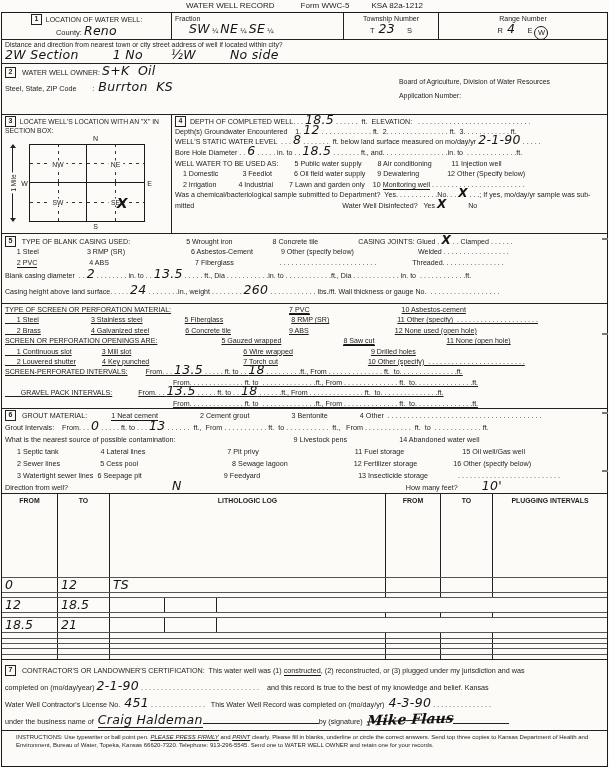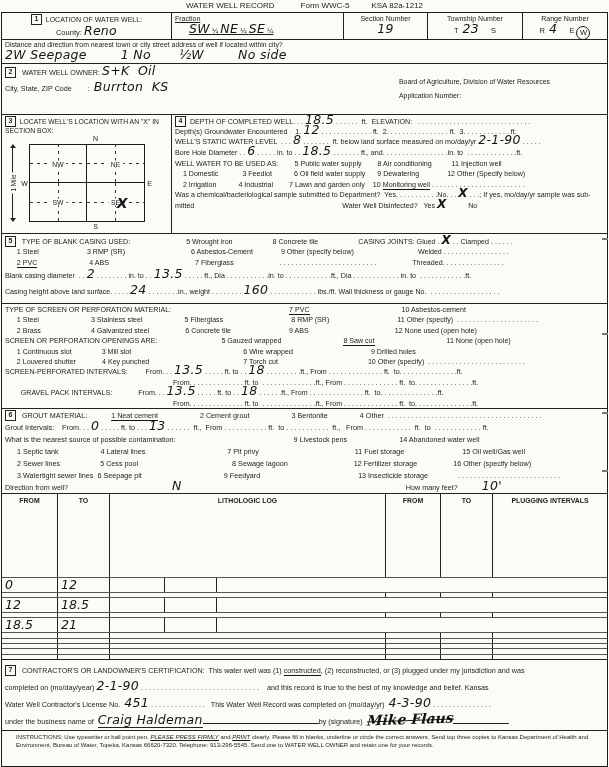--- a/index.html
+++ b/index.html
@@ -24,21 +24,21 @@
           line-height:11px;text-align:center;font-size:7.5px;vertical-align:-2px;}
   .seg-sig{font-family:"DejaVu Serif",serif;font-style:italic;font-weight:700;font-size:14px;
           line-height:2px;display:inline-block;transform:rotate(-2deg) skewX(-6deg);color:#111;}
   .seg-iu{font-style:italic;text-decoration:underline;}
   
   .r1{height:26px;display:flex;}
   .r1 .cell{border-right:1px solid #222;padding:1px 3px 0 3px;box-sizing:border-box;}
   .r1 .cell:last-child{border-right:none;}
   .cl{font-size:7px;line-height:9px;white-space:pre;}
   .cv{font-size:7.5px;line-height:15px;white-space:pre;}
-  .c-county{width:170px;text-align:center;}.c-frac{width:172px;text-decoration:underline;}.c-sec{width:84px;text-align:left;}
+  .c-county{width:170px;text-align:center;}.c-frac{width:172px;}.c-sec{width:84px;text-align:left;}
   .c-town{width:95px;}.c-range{flex:1;}
   .c-sec .cl,.c-town .cl,.c-range .cl{text-align:center;}
   .c-sec .cv{text-align:center;}
   .c-town .cv,.c-range .cv{text-align:center;}
   
   .r2{height:24px;padding:1px 3px 0 3px;box-sizing:border-box;}
   .r2 .lab{font-size:6.9px;line-height:8px;}
   .r2 .val{font-size:12px;line-height:13px;white-space:pre;}
   
   .r3{height:50px;display:flex;}
@@ -75,21 +75,21 @@
       background:#fcfbf7;padding:0 3px;font-size:6.8px;}
   .sbox-x{position:absolute;top:32%;left:52%;font-family:"DejaVu Sans",sans-serif;font-style:italic;
       font-weight:700;font-size:14px;color:#141414;}
   .s4col{flex:1;padding:1px 2px 0 3px;box-sizing:border-box;overflow:hidden;}
   .s4col .fline{height:10.64px;line-height:10.64px;font-size:7.1px;}
   
   .r5{height:70px;padding:2px 3px 0 3px;box-sizing:border-box;overflow:hidden;}
   .r5 .fline{height:11px;line-height:11px;font-size:7.1px;}
   .r5 .fline:nth-child(4),.r5 .fline:nth-child(5){height:15.5px;line-height:15.5px;}
   
-  .r6{height:105px;padding:1px 3px 0 3px;box-sizing:border-box;overflow:hidden;}
+  .r6{height:105px;padding:1px 3px 0 3px;box-sizing:border-box;overflow:hidden;text-decoration:underline;}
   .r6 .fline{height:10.4px;line-height:10.4px;font-size:7.1px;}
   
   .r7{height:85px;padding:1px 3px 0 3px;box-sizing:border-box;overflow:hidden;}
   .r7 .fline{height:12px;line-height:12px;font-size:7.2px;}
   
   .ltable{height:165px;display:flex;flex-direction:column;}
   .lthead{display:flex;height:14px;flex:none;}
   .lthead .ltc{font-weight:700;font-size:6.9px;line-height:14px;text-align:center;}
   .ltbody{display:flex;flex-direction:column;flex:1;}
   .ltr{display:flex;flex:1;border-top:1px solid #555;}
@@ -118,43 +118,39 @@
 
     <div class="row r1">
       <div class="cell c-county">
         <div class="cl"><span class="seg-sn">1</span><span class="seg-p"> LOCATION OF WATER WELL:</span></div>
         <div class="cv"><span class="seg-p">County: </span><span class="seg-h">Reno</span></div>
       </div>
       <div class="cell c-frac">
         <div class="cl">Fraction</div>
         <div class="cv"><span class="seg-p" style="display: inline-block; min-width: 14px;"></span><span class="seg-h">SW</span><span class="seg-p"> ¼ </span><span class="seg-h">NE</span><span class="seg-p"> ¼ </span><span class="seg-h">SE</span><span class="seg-p"> ¼</span></div>
       </div>
-      <div class="cell c-sec">
-        <div class="cl">Section Number</div>
-        <div class="cv"><span class="seg-h">19</span></div>
-      </div>
       <div class="cell c-town">
         <div class="cl">Township Number</div>
         <div class="cv"><span class="seg-p">T  </span><span class="seg-h">23</span><span class="seg-p" style="display: inline-block; min-width: 12px;"></span><span class="seg-p">S</span></div>
       </div>
       <div class="cell c-range">
         <div class="cl">Range Number</div>
         <div class="cv"><span class="seg-p">R  </span><span class="seg-h">4</span><span class="seg-p" style="display: inline-block; min-width: 12px;"></span><span class="seg-p">E </span><span class="seg-circ">W</span></div>
       </div>
     </div>
 
     <div class="row r2">
       <div class="lab">Distance and direction from nearest town or city street address of well if located within city?</div>
-      <div class="val fline"><span class="seg-h">2W Seepage</span><span class="seg-p" style="display: inline-block; min-width: 34px;"></span><span class="seg-h">1 No</span><span class="seg-p" style="display: inline-block; min-width: 28px;"></span><span class="seg-h">½W</span><span class="seg-p" style="display: inline-block; min-width: 34px;"></span><span class="seg-h">No side</span></div>
+      <div class="val fline"><span class="seg-h">2W Section</span><span class="seg-p" style="display: inline-block; min-width: 34px;"></span><span class="seg-h">1 No</span><span class="seg-p" style="display: inline-block; min-width: 28px;"></span><span class="seg-h">½W</span><span class="seg-p" style="display: inline-block; min-width: 34px;"></span><span class="seg-h">No side</span></div>
     </div>
 
     <div class="row r3">
       <div class="r3-left">
         <div class="fline"><span class="seg-sn">2</span><span class="seg-p">  WATER WELL OWNER: </span><span class="seg-h">S+K  Oil</span></div>
-        <div class="fline"><span class="seg-p">City, State, ZIP Code        :  </span><span class="seg-h">Burrton  KS</span></div>
+        <div class="fline"><span class="seg-p">Steel, State, ZIP Code        :  </span><span class="seg-h">Burrton  KS</span></div>
       </div>
       <div class="r3-right">
         <div class="agency">Board of Agriculture, Division of Water Resources</div>
         <div class="applabel">Application Number:</div>
       </div>
     </div>
 
     <div class="row r4">
       <div class="s3col">
         <div class="s3-head fline" style="white-space:normal"><span class="seg-sn">3</span><span class="seg-p"> LOCATE WELL'S LOCATION WITH AN "X" IN SECTION BOX:</span></div>
@@ -195,21 +191,21 @@
           <div class="fline"><span class="seg-p">Was a chemical/bacteriological sample submitted to Department?  Yes. . . . . . . . . . .No. . . </span><span class="seg-x">X</span><span class="seg-p"> . . .; If yes, mo/day/yr sample was sub-</span></div>
           <div class="fline"><span class="seg-p">mitted</span><span class="seg-p" style="display: inline-block; min-width: 148px;"></span><span class="seg-p">Water Well Disinfected?   Yes </span><span class="seg-x">X</span><span class="seg-p" style="display: inline-block; min-width: 22px;"></span><span class="seg-p">No</span></div>
         </div>
     </div>
 
     <div class="row r5">
         <div class="fline"><span class="seg-sn">5</span><span class="seg-p">  TYPE OF BLANK CASING USED:</span><span class="seg-p" style="display: inline-block; min-width: 56px;"></span><span class="seg-p">5 Wrought iron</span><span class="seg-p" style="display: inline-block; min-width: 40px;"></span><span class="seg-p">8 Concrete tile</span><span class="seg-p" style="display: inline-block; min-width: 40px;"></span><span class="seg-p">CASING JOINTS: Glued . </span><span class="seg-x">X</span><span class="seg-p"> . . Clamped . . . . . .</span></div>
         <div class="fline"><span class="seg-p">      1 Steel</span><span class="seg-p" style="display: inline-block; min-width: 48px;"></span><span class="seg-p">3 RMP (SR)</span><span class="seg-p" style="display: inline-block; min-width: 66px;"></span><span class="seg-p">6 Asbestos-Cement</span><span class="seg-p" style="display: inline-block; min-width: 28px;"></span><span class="seg-p">9 Other (specify below)</span><span class="seg-p" style="display: inline-block; min-width: 64px;"></span><span class="seg-p">Welded . . . . . . . . . . . . . . . . .</span></div>
         <div class="fline"><span class="seg-p">      </span><span class="seg-u">2 PVC</span><span class="seg-p" style="display: inline-block; min-width: 52px;"></span><span class="seg-p">4 ABS</span><span class="seg-p" style="display: inline-block; min-width: 86px;"></span><span class="seg-p">7 Fiberglass</span><span class="seg-p" style="display: inline-block; min-width: 46px;"></span><span class="seg-p">. . . . . . . . . . . . . . . . . . . . . . . . .</span><span class="seg-p" style="display: inline-block; min-width: 36px;"></span><span class="seg-p">Threaded. . . . . . . . . . . . . . . .</span></div>
         <div class="fline"><span class="seg-p">Blank casing diameter  . . </span><span class="seg-h">2</span><span class="seg-p"> . . . . . . . . in. to . . </span><span class="seg-h">13.5</span><span class="seg-p"> . . . . . ft., Dia . . . . . . . . . . .in. to . . . . . . . . . . . .ft., Dia . . . . . . . . . . . . in. to  . . . . . . . . . . . .ft.</span></div>
-        <div class="fline"><span class="seg-p">Casing height above land surface. . . . . </span><span class="seg-h">24</span><span class="seg-p"> . . . . . . . .in., weight . . . . . . . . </span><span class="seg-h">160</span><span class="seg-p"> . . . . . . . . . . . . lbs./ft. Wall thickness or gauge No.  . . . . . . . . . . . . . . . . . .</span></div>
+        <div class="fline"><span class="seg-p">Casing height above land surface. . . . . </span><span class="seg-h">24</span><span class="seg-p"> . . . . . . . .in., weight . . . . . . . . </span><span class="seg-h">260</span><span class="seg-p"> . . . . . . . . . . . . lbs./ft. Wall thickness or gauge No.  . . . . . . . . . . . . . . . . . .</span></div>
       </div>
 
     <div class="row r6">
         <div class="fline"><span class="seg-p">TYPE OF SCREEN OR PERFORATION MATERIAL:</span><span class="seg-p" style="display: inline-block; min-width: 118px;"></span><span class="seg-u">7 PVC</span><span class="seg-p" style="display: inline-block; min-width: 92px;"></span><span class="seg-p">10 Asbestos-cement</span></div>
         <div class="fline"><span class="seg-p">      1 Steel</span><span class="seg-p" style="display: inline-block; min-width: 52px;"></span><span class="seg-p">3 Stainless steel</span><span class="seg-p" style="display: inline-block; min-width: 42px;"></span><span class="seg-p">5 Fiberglass</span><span class="seg-p" style="display: inline-block; min-width: 68px;"></span><span class="seg-p">8 RMP (SR)</span><span class="seg-p" style="display: inline-block; min-width: 68px;"></span><span class="seg-p">11 Other (specify)  . . . . . . . . . . . . . . . . . . . . .</span></div>
         <div class="fline"><span class="seg-p">      2 Brass</span><span class="seg-p" style="display: inline-block; min-width: 50px;"></span><span class="seg-p">4 Galvanized steel</span><span class="seg-p" style="display: inline-block; min-width: 36px;"></span><span class="seg-p">6 Concrete tile</span><span class="seg-p" style="display: inline-block; min-width: 58px;"></span><span class="seg-p">9 ABS</span><span class="seg-p" style="display: inline-block; min-width: 86px;"></span><span class="seg-p">12 None used (open hole)</span></div>
         <div class="fline"><span class="seg-p">SCREEN OR PERFORATION OPENINGS ARE:</span><span class="seg-p" style="display: inline-block; min-width: 64px;"></span><span class="seg-p">5 Gauzed wrapped</span><span class="seg-p" style="display: inline-block; min-width: 62px;"></span><span class="seg-u">8 Saw cut</span><span class="seg-p" style="display: inline-block; min-width: 72px;"></span><span class="seg-p">11 None (open hole)</span></div>
         <div class="fline"><span class="seg-p">      1 Continuous slot</span><span class="seg-p" style="display: inline-block; min-width: 30px;"></span><span class="seg-p">3 Mill slot</span><span class="seg-p" style="display: inline-block; min-width: 112px;"></span><span class="seg-p">6 Wire wrapped</span><span class="seg-p" style="display: inline-block; min-width: 78px;"></span><span class="seg-p">9 Drilled holes</span></div>
         <div class="fline"><span class="seg-p">      2 Louvered shutter</span><span class="seg-p" style="display: inline-block; min-width: 26px;"></span><span class="seg-p">4 Key punched</span><span class="seg-p" style="display: inline-block; min-width: 94px;"></span><span class="seg-p">7 Torch cut</span><span class="seg-p" style="display: inline-block; min-width: 90px;"></span><span class="seg-p">10 Other (specify)  . . . . . . . . . . . . . . . . . . . . . . . . .</span></div>
         <div class="fline"><span class="seg-p">SCREEN-PERFORATED INTERVALS:</span><span class="seg-p" style="display: inline-block; min-width: 18px;"></span><span class="seg-p">From. . . </span><span class="seg-h">13.5</span><span class="seg-p"> . . . . . ft. to . . </span><span class="seg-h">18</span><span class="seg-p"> . . . . . . . . .ft., From . . . . . . . . . . . . . . ft.  to. . . . . . . . . . . . . . .ft.</span></div>
@@ -235,20 +231,21 @@
         <div class="ltc col-log">LITHOLOGIC LOG</div>
         <div class="ltc col-f2">FROM</div>
         <div class="ltc col-t2">TO</div>
         <div class="ltc col-plug">PLUGGING INTERVALS</div>
       </div>
       <div class="ltbody">
 
           <div class="ltr">
             <div class="ltc col-f1 hv">0</div>
             <div class="ltc col-t1 hv">12</div>
+            <div class="ltc col-log hv">TS</div>
             <div class="ltc col-f2"></div>
             <div class="ltc col-t2"></div>
             <div class="ltc col-plug"></div>
           </div>
 
           <div class="ltr">
             <div class="ltc col-f1 hv"></div>
             <div class="ltc col-t1 hv"></div>
             <div class="ltc col-log hv"></div>
             <div class="ltc col-f2"></div>

